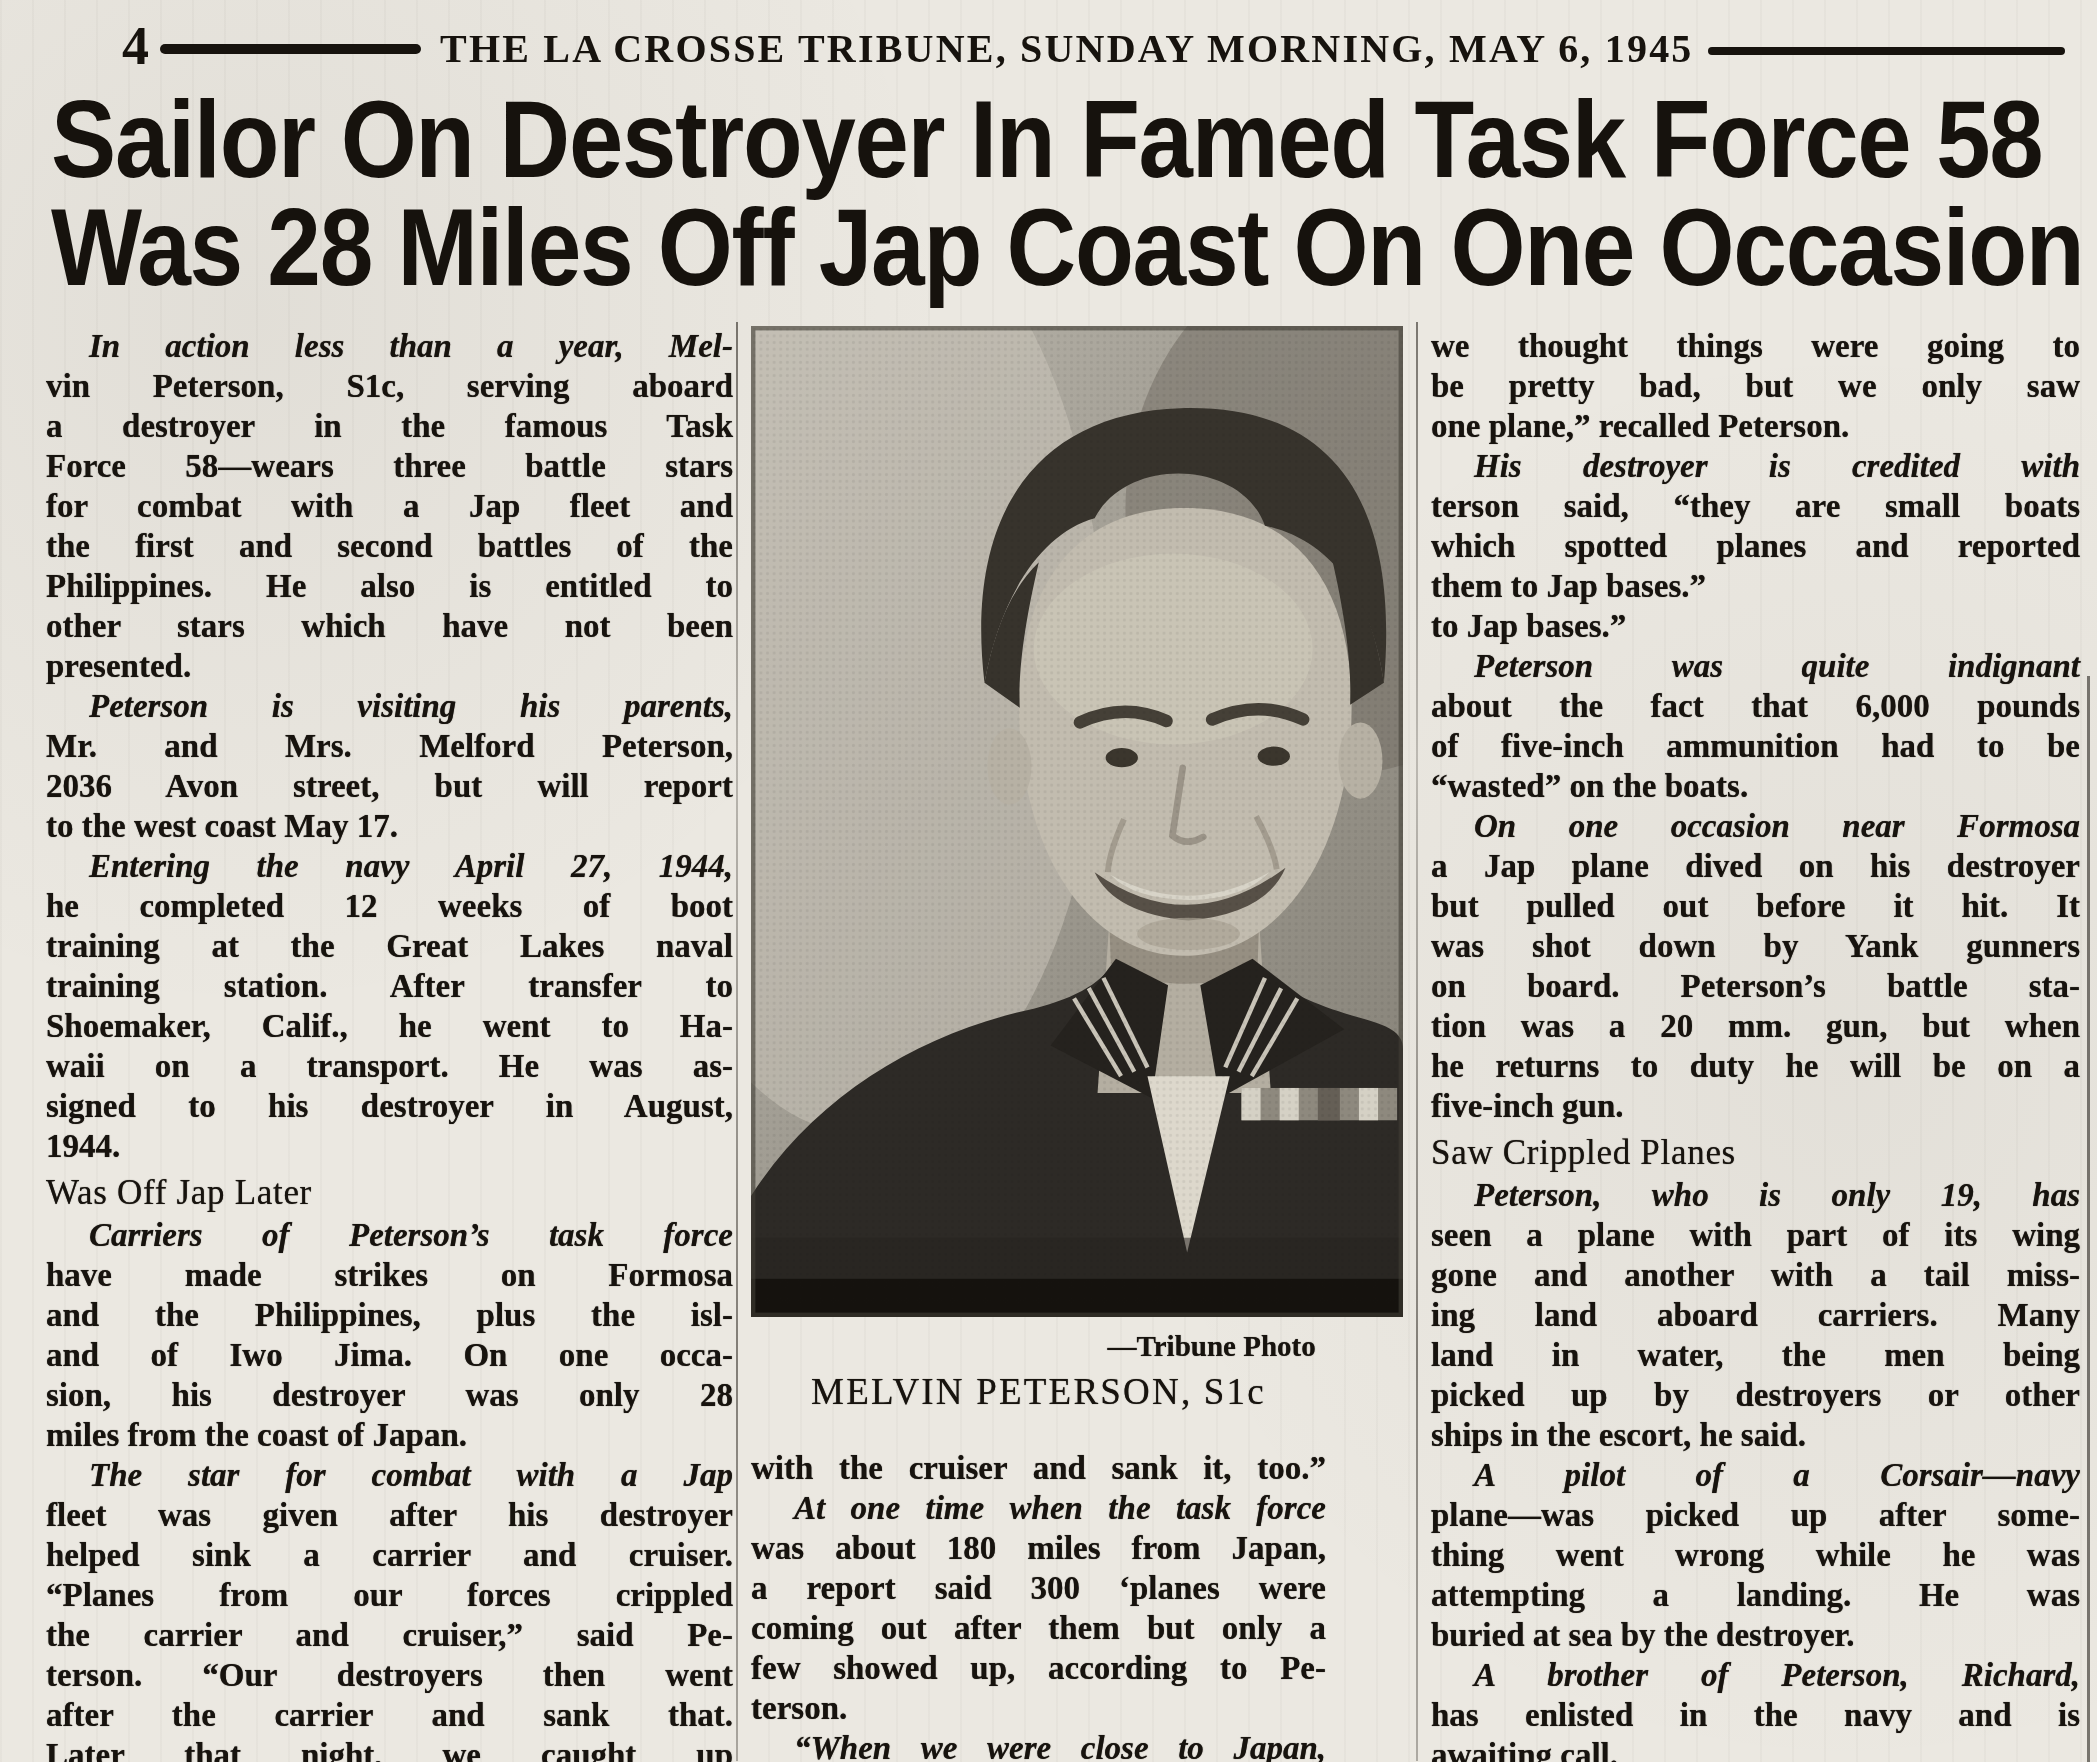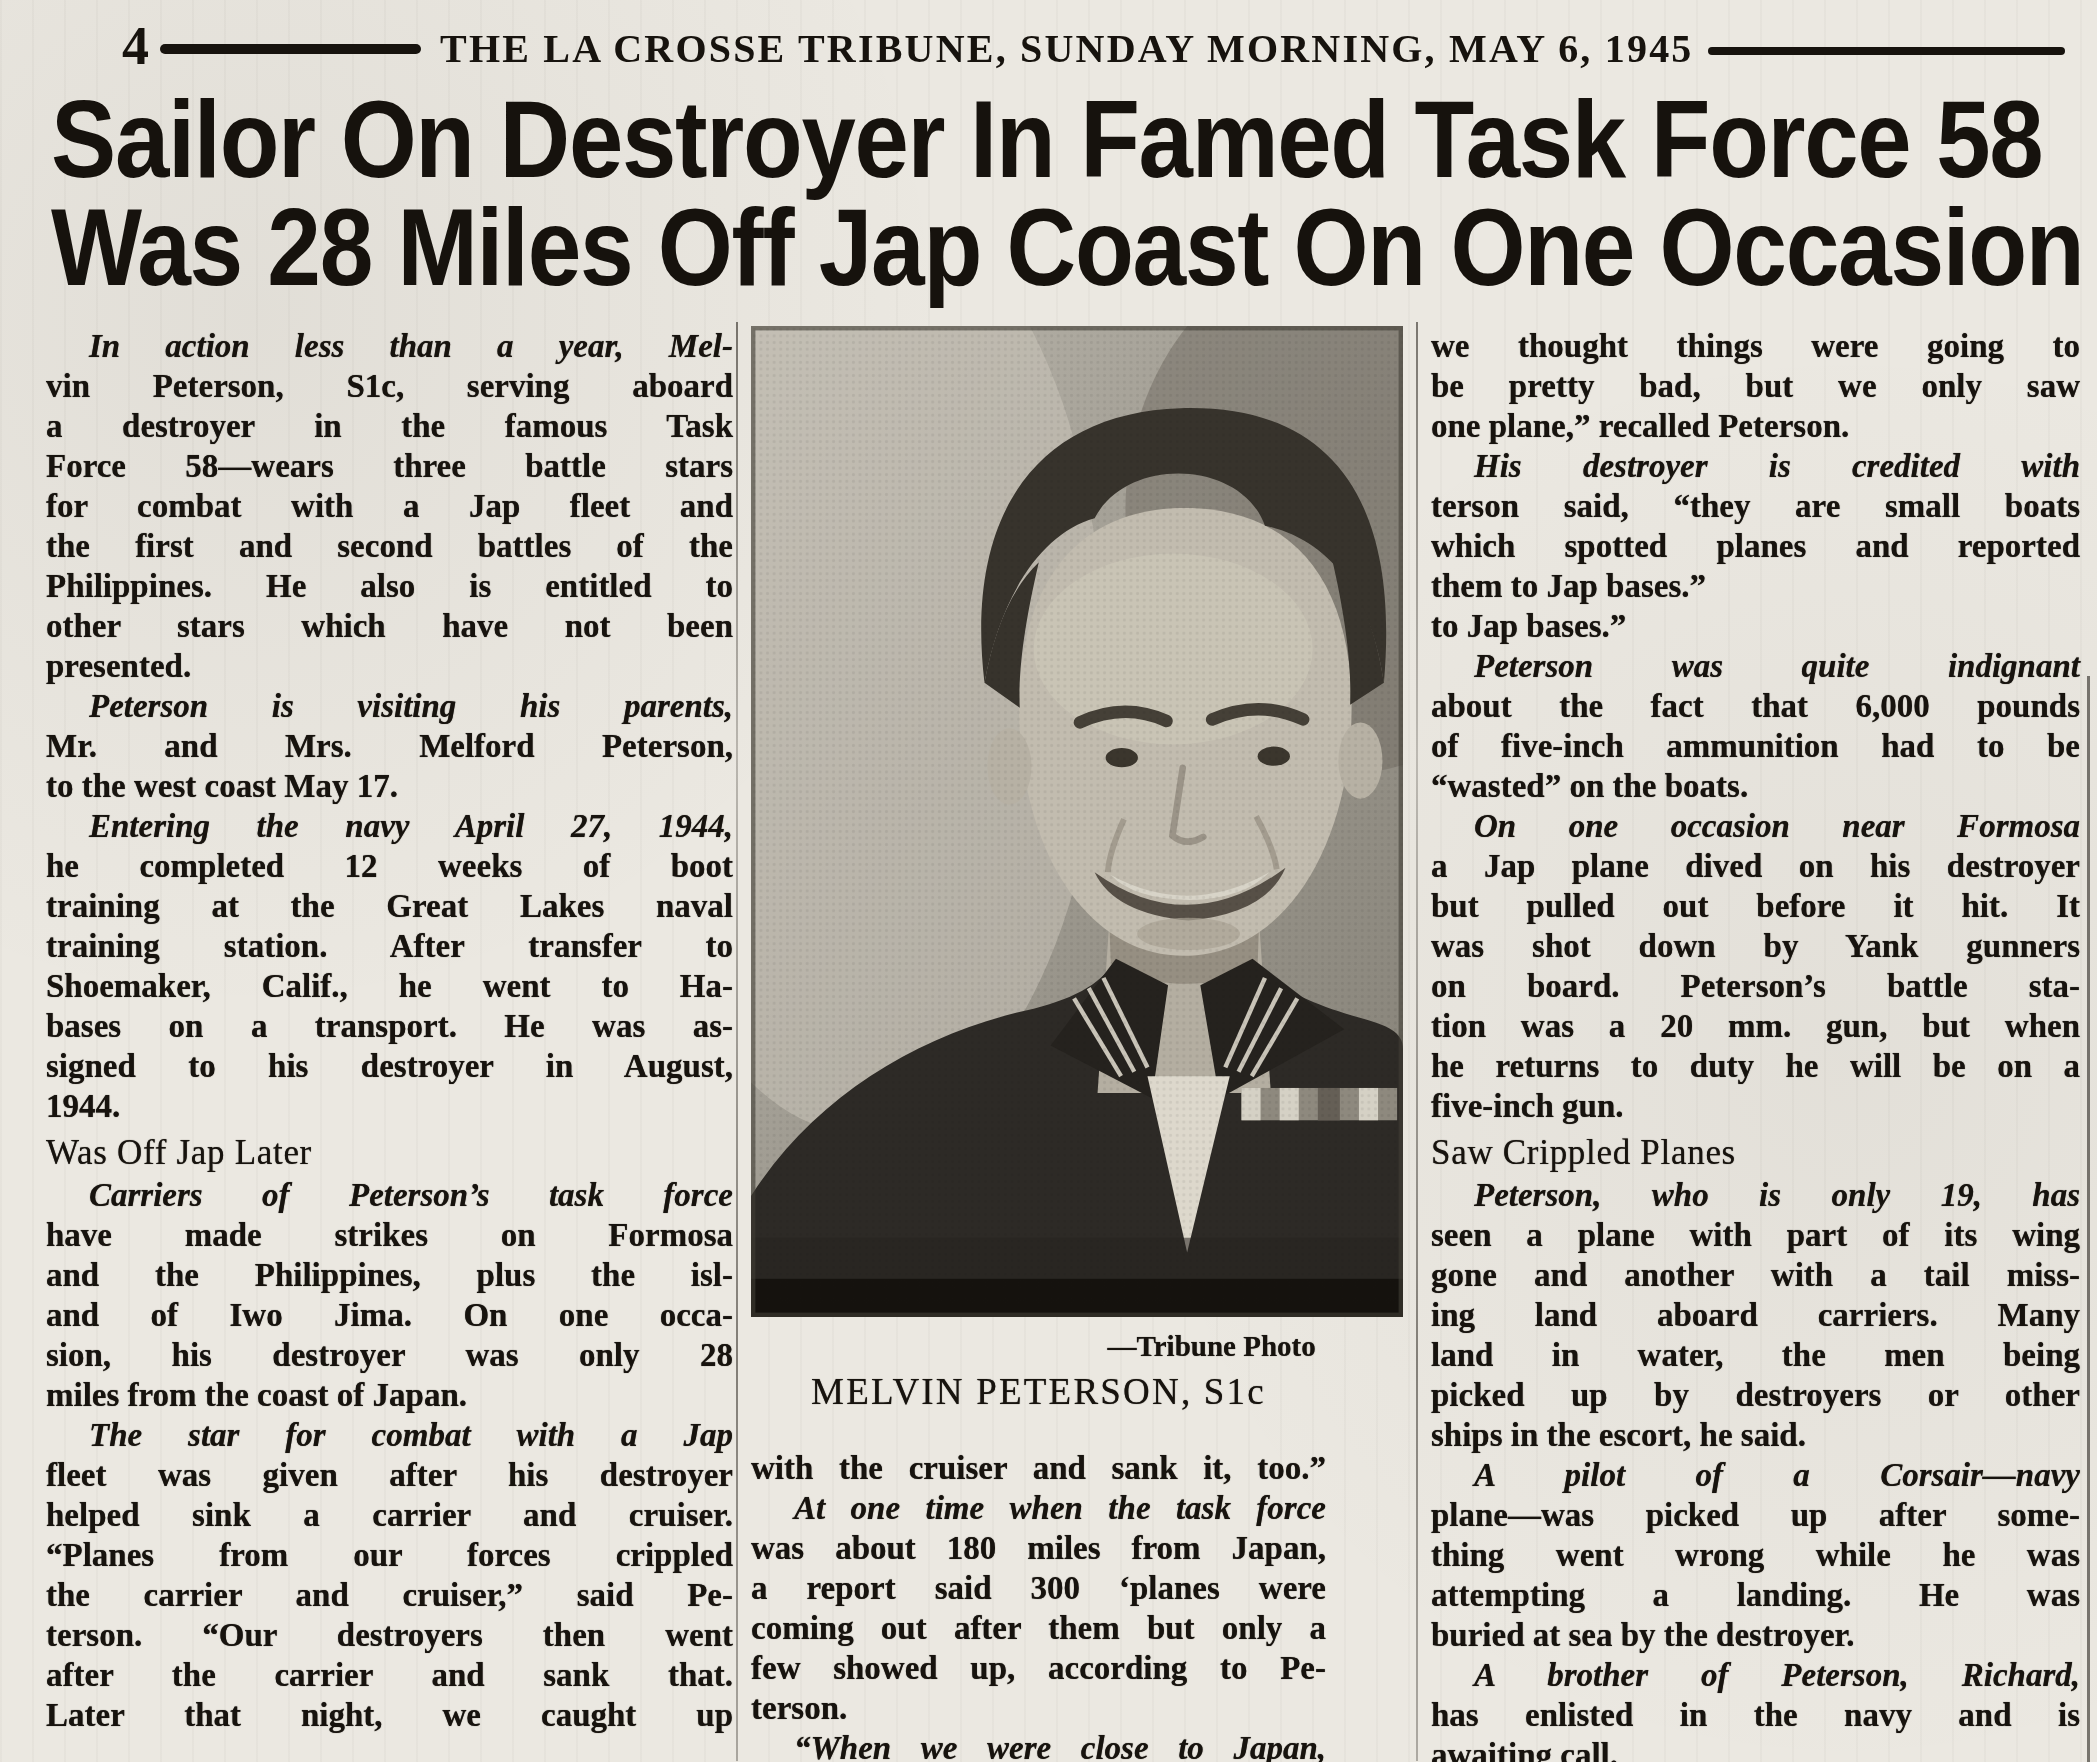--- a/index.html
+++ b/index.html
@@ -79,29 +79,30 @@
         <div class="line">Force 58—wears three battle stars</div>
         <div class="line">for combat with a Jap fleet and</div>
         <div class="line">the first and second battles of the</div>
         <div class="line">Philippines. He also is entitled to</div>
         <div class="line">other stars which have not been</div>
         <div class="line end">presented.</div>
       </div>
       <div class="para">
         <div class="line indent">Peterson is visiting his parents,</div>
         <div class="line">Mr. and Mrs. Melford Peterson,</div>
+        <div class="line">2036 Avon street, but will report</div>
         <div class="line end">to the west coast May 17.</div>
       </div>
       <div class="para">
         <div class="line indent">Entering the navy April 27, 1944,</div>
         <div class="line">he completed 12 weeks of boot</div>
         <div class="line">training at the Great Lakes naval</div>
         <div class="line">training station. After transfer to</div>
         <div class="line">Shoemaker, Calif., he went to Ha-</div>
-        <div class="line">bases on a transport. He was as-</div>
+        <div class="line">waii on a transport. He was as-</div>
         <div class="line">signed to his destroyer in August,</div>
         <div class="line end">1944.</div>
       </div>
       <div class="subhead">Was Off Jap Later</div>
       <div class="para">
         <div class="line indent">Carriers of Peterson’s task force</div>
         <div class="line">have made strikes on Formosa</div>
         <div class="line">and the Philippines, plus the isl-</div>
         <div class="line">and of Iwo Jima. On one occa-</div>
         <div class="line">sion, his destroyer was only 28</div>

